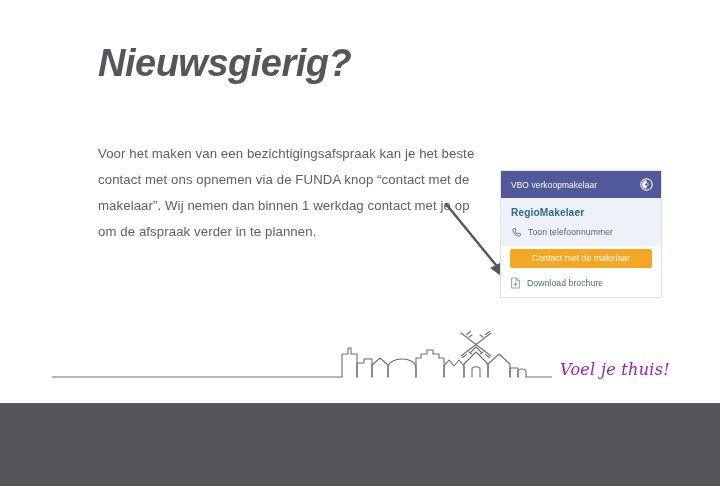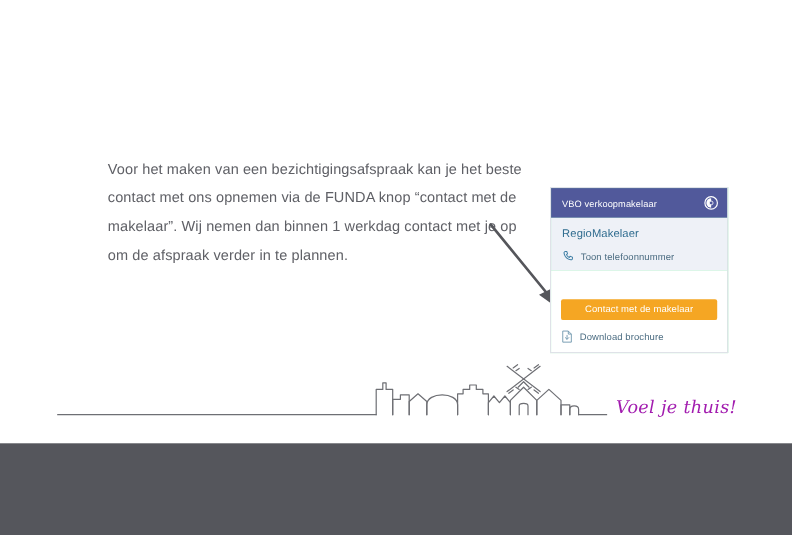--- a/index.html
+++ b/index.html
@@ -96,45 +96,45 @@
     flex: none;
     display: block;
   }
   .card-upper {
     background: #eef1f7;
     padding: 9px 10px 8px 10px;
   }
   .agency-name {
     color: #2f6c8f;
     font-size: 10.2px;
-    font-weight: normal;
+    font-weight: bold;
     letter-spacing: 0.1px;
     margin-bottom: 9px;
     white-space: nowrap;
   }
   .phone-row {
     display: flex;
-    align-items: center;
+    align-items: flex-start;
     gap: 6px;
   }
   .phone-icon {
     width: 11px;
     height: 11px;
     flex: none;
     display: block;
   }
   .phone-label {
     color: #4a6b80;
     font-size: 8.6px;
     letter-spacing: 0.1px;
     white-space: nowrap;
   }
   .card-lower {
     background: #ffffff;
-    padding: 26px 9px 8px 9px;
+    padding: 3px 9px 8px 9px;
   }
   .contact-button {
     display: block;
     width: 100%;
     background: #f5a623;
     border: none;
     border-radius: 2px;
     color: #ffffff;
     font-family: "Liberation Sans", sans-serif;
     font-size: 8.6px;
@@ -195,20 +195,21 @@
     top: 403px;
     height: 83px;
     background: #55565c;
   }
 </style>
 </head>
 <body>
 
 <div class="slide">
 
+  <div class="page-title">Nieuwsgierig?</div>
 
   <div class="body-copy">
     <p class="first">Voor het maken van een bezichtigingsafspraak kan je het beste contact met ons opnemen via de FUNDA knop “contact met de makelaar”. Wij nemen dan binnen 1 werkdag contact met je op om de afspraak verder in te plannen.</p>
   </div>
 
   <div class="arrow-annotation">
     <svg width="90" height="90" viewBox="0 0 90 90">
       <line x1="6" y1="6" x2="60" y2="72" stroke="#55565b" stroke-width="2.4" stroke-linecap="round"></line>
       <polygon points="64,80 50,70 62,64" fill="#55565b"></polygon>
     </svg>

